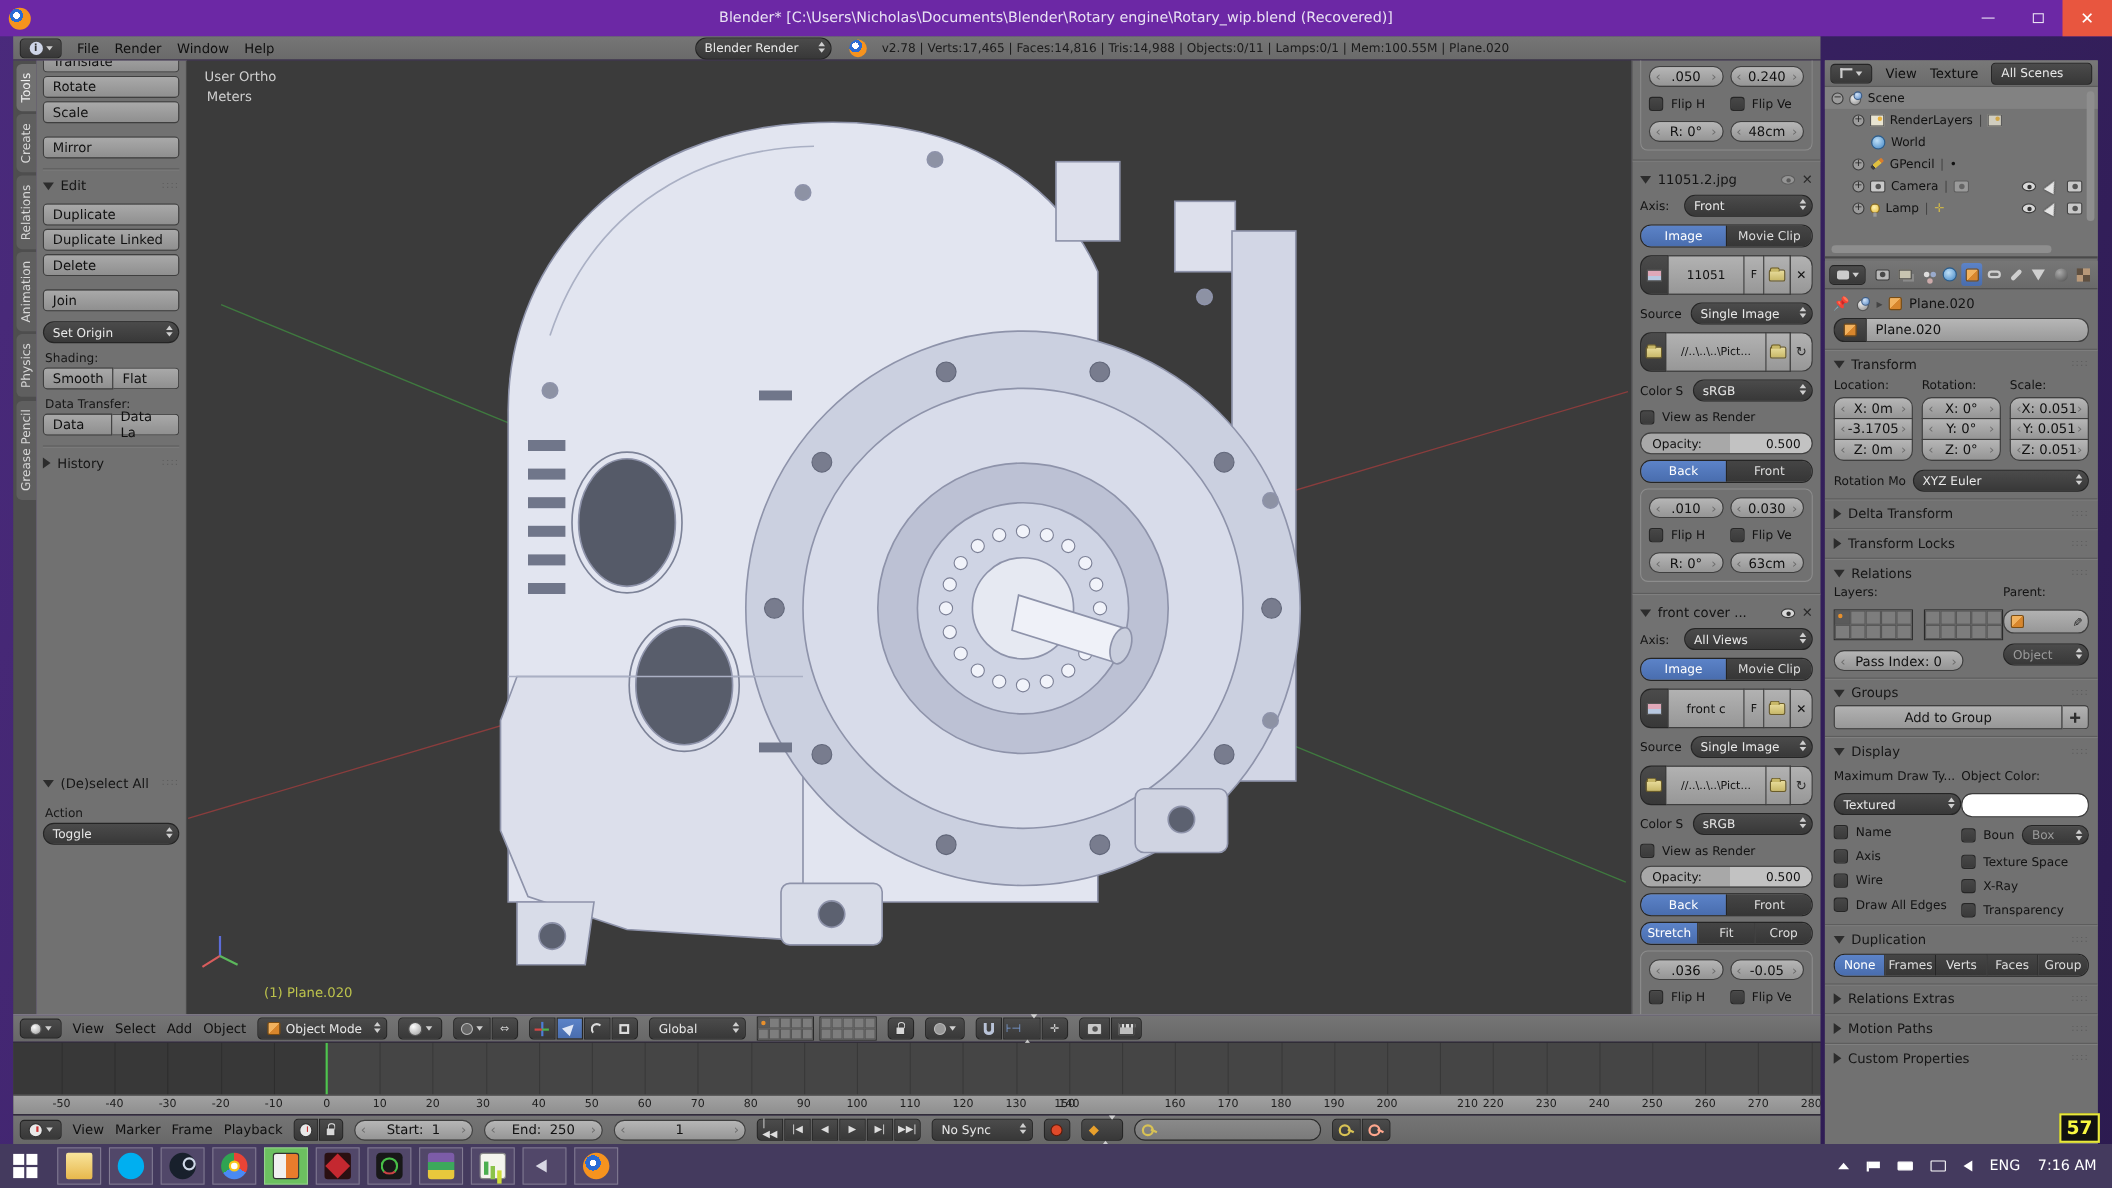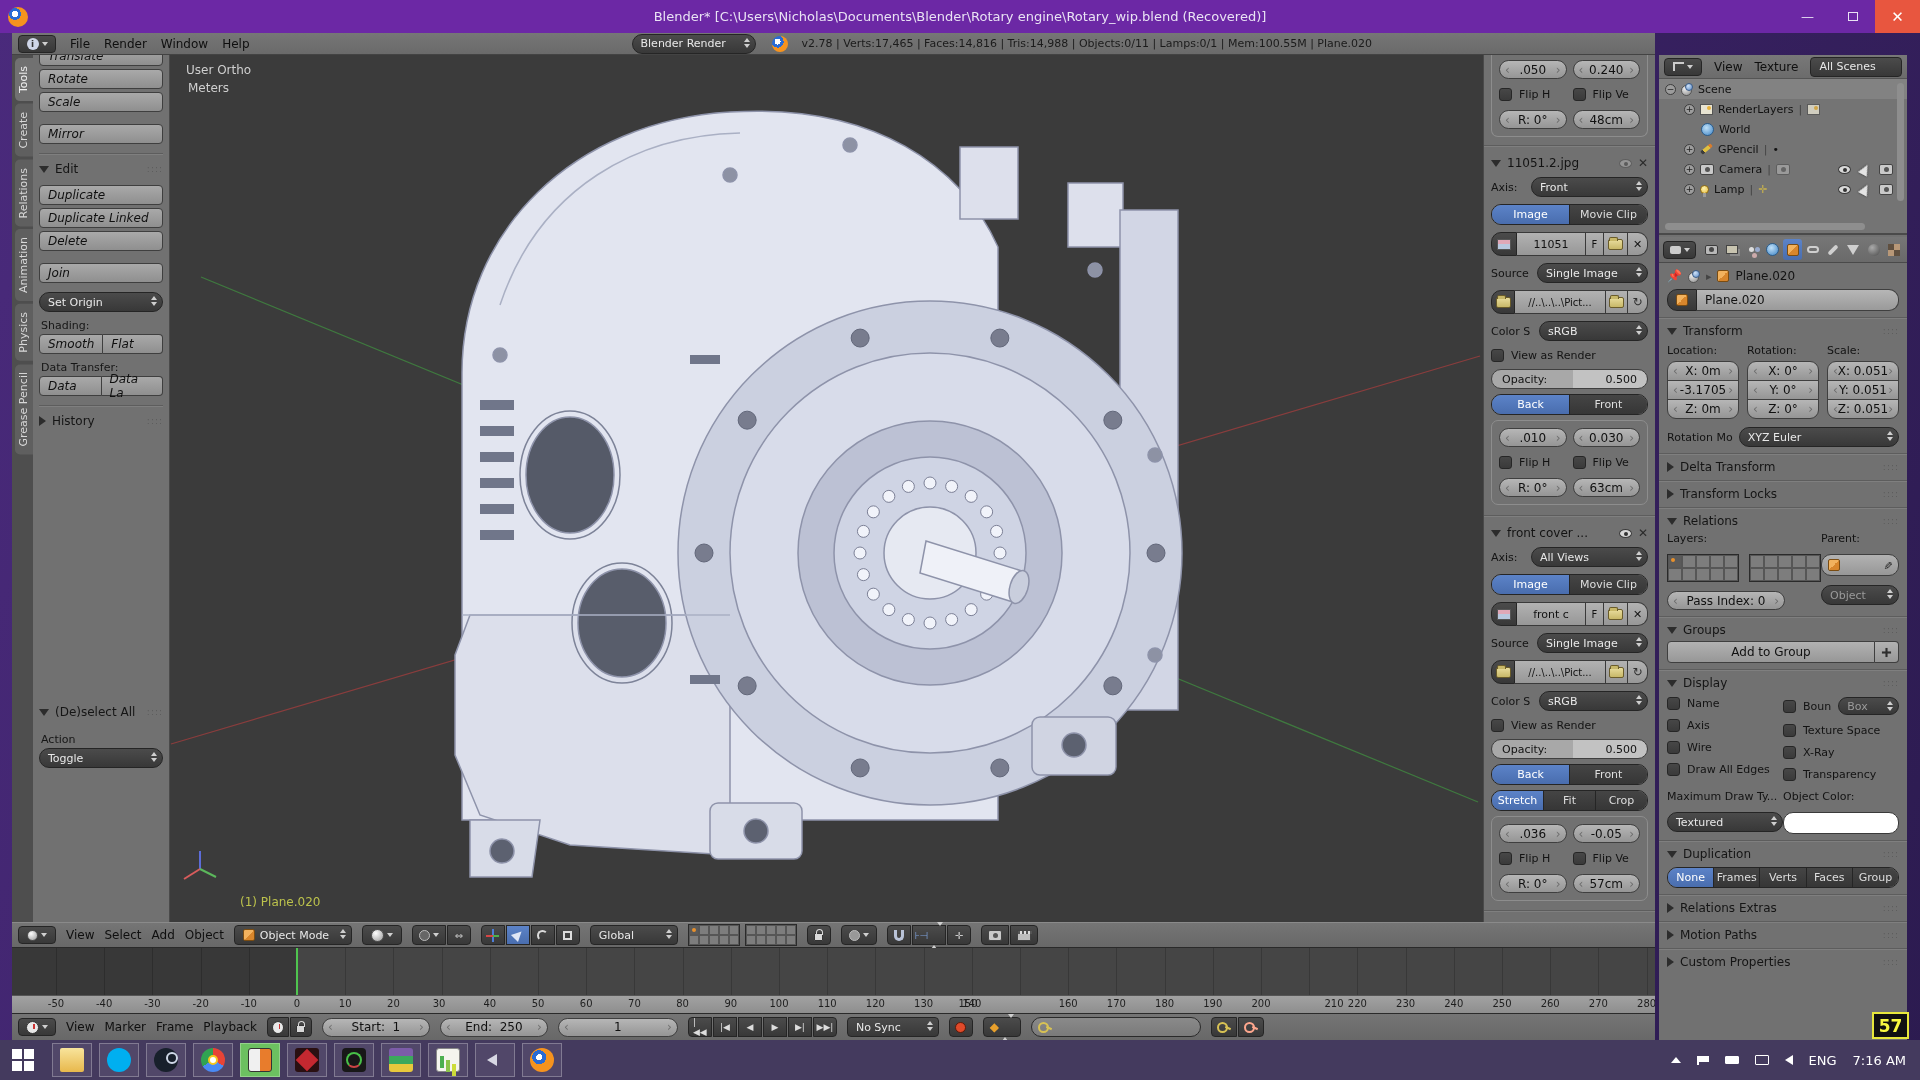--- a/index.html
+++ b/index.html
@@ -56,21 +56,21 @@
   .selector .sbtn:last-child{border-radius:0 4px 4px 0;}
   .stats{font-size:11px;color:#1b1b1b;}
   
   .tabcol{position:absolute;left:12px;top:55px;width:21px;height:867px;background:#4e4e4e;}
   .vtab{writing-mode:vertical-rl;transform:rotate(180deg);background:#5f5f5f;color:#d8d8d8;font-size:11px;
     border-radius:0 5px 5px 0;margin:3px 0 3px 3px;padding:8px 2px;text-align:center;width:18px;}
   .vtab.on{background:#717171;color:#f0f0f0;}
   
   .shelf{position:absolute;left:33px;top:55px;width:137px;height:867px;background:#717171;border-right:1px solid #4a4a4a;
     padding:0 6px;overflow:hidden;}
-  .shelf .btn{margin-top:3px;font-style:italic;}
+  .shelf .btn{margin-top:3px;}
   .clip-top{height:11px;overflow:hidden;display:flex;align-items:flex-end;}
   .shelf .group-gap{height:9px;}
   .lbl{font-size:11px;color:#161616;margin:7px 0 2px 2px;}
   .pair{display:flex;}
   .pair .btn{flex:1;margin-top:0;border-radius:0;}
   .pair .btn:first-child{border-radius:4px 0 0 4px;}
   .pair .btn:last-child{border-radius:0 4px 4px 0;border-left:none;}
   .deselect{position:absolute;left:6px;right:6px;top:650px;}
   
   .vp{position:absolute;left:170px;top:55px;width:1313px;height:867px;background:#3b3b3b;overflow:hidden;}
@@ -133,21 +133,21 @@
   .i-imgdb{width:14px;height:11px;background:linear-gradient(#e0a8b8 50%,#b8c8e0 50%);border:1px solid #555;}
   .i-expand{width:11px;height:11px;border-radius:50%;background:#9c9c9c;border:1px solid #3c3c3c;color:#222;font-size:9px;line-height:9px;text-align:center;}
   
   .npanel{position:absolute;left:1483px;top:55px;width:172px;height:867px;background:#717171;border-left:1px solid #4a4a4a;
     padding:0 7px;overflow:hidden;font-size:11px;color:#131313;}
   .nbox{border:1px solid #8d8d8d;border-radius:7px;padding:7px;margin-top:5px;}
   .frow{display:flex;gap:6px;margin-top:6px;}
   .frow .pill{flex:1;}
   .nrow{display:flex;align-items:center;gap:6px;margin-top:7px;}
   .nrow .dd{flex:1;}
-  .dbrow{display:flex;margin-top:7px;height:24px;}
+  .dbrow{display:flex;margin-top:7px;height:36px;}
   .dbrow>div{display:flex;align-items:center;justify-content:center;border:1px solid #3a3a3a;background:linear-gradient(#b2b2b2,#979797);}
   .dbrow .dbic{width:26px;border-radius:10px 0 0 10px;background:linear-gradient(#4b4b4b,#383838);border-color:#252525;}
   .dbrow .dbname{flex:1;border-left:none;font-size:11px;color:#111;}
   .dbrow .dbf{width:18px;border-left:none;font-size:10px;}
   .dbrow .dbfold{width:24px;border-left:none;}
   .dbrow .dbx{width:20px;border-left:none;border-radius:0 10px 10px 0;font-size:11px;}
   .opac{margin-top:7px;height:20px;border-radius:10px;border:1px solid #3f3f3f;display:flex;align-items:center;
     background:linear-gradient(90deg,#a8a8a8 0 52%,#c2c2c2 52%);font-size:11px;color:#111;}
   .opac .ol{padding-left:10px;}.opac .ov{margin-left:auto;padding-right:10px;}
   .nph{display:flex;align-items:center;gap:6px;margin-top:10px;font-size:12px;}
@@ -938,20 +938,36 @@
         <div class="wplus">
             <span class="i-plus" style="transform:scale(.7);"></span>
           </div>
       </div>
       <div class="sepline"></div>
       <div class="phead">
           <span class="arr-d"></span>
           <span>Display</span>
           <span class="dots">::::</span>
         </div>
+      <div class="disp2" style="margin-top:9px;">
+        <div>
+          <span>Maximum Draw Ty...</span>
+          <div class="dd">
+              <span>Textured</span>
+              <span class="st">
+                <span class="tri-u"></span>
+                <span class="tri-d"></span>
+              </span>
+            </div>
+        </div>
+        <div>
+          <span>Object Color:</span>
+          <div class="swatch"></div>
+        </div>
+      </div>
       <div class="disp2">
         <div>
           <div class="chkrow">
               <span class="chk"></span>
               <span>Name</span>
             </div>
           <div class="chkrow">
               <span class="chk"></span>
               <span>Axis</span>
             </div>
@@ -981,36 +997,20 @@
               <span>Texture Space</span>
             </div>
           <div class="chkrow">
               <span class="chk"></span>
               <span>X-Ray</span>
             </div>
           <div class="chkrow">
               <span class="chk"></span>
               <span>Transparency</span>
             </div>
-        </div>
-      </div>
-      <div class="disp2" style="margin-top:9px;">
-        <div>
-          <span>Maximum Draw Ty...</span>
-          <div class="dd">
-              <span>Textured</span>
-              <span class="st">
-                <span class="tri-u"></span>
-                <span class="tri-d"></span>
-              </span>
-            </div>
-        </div>
-        <div>
-          <span>Object Color:</span>
-          <div class="swatch"></div>
         </div>
       </div>
       <div class="sepline"></div>
       <div class="phead">
           <span class="arr-d"></span>
           <span>Duplication</span>
           <span class="dots">::::</span>
         </div>
       <div class="seg" style="margin-top:6px;">
         <div class="on">None</div>

